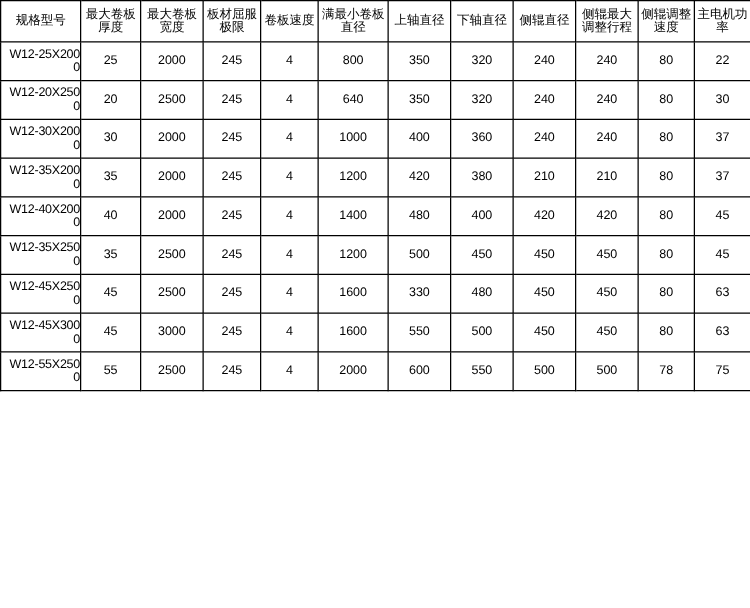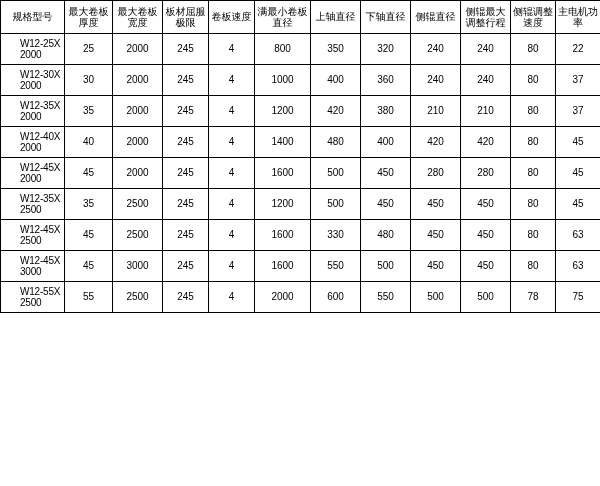--- a/index.html
+++ b/index.html
@@ -32,22 +32,22 @@
   }
   #spec-table thead th {
     font-weight: normal;
     height: 30px;
     padding: 1px 0;
   }
   #spec-table tbody td {
     height: 30px;
   }
   #spec-table tbody td.model {
-    text-align: left;
-    padding-left: 19px;
+    text-align: right;
+    padding-left: 3px;
     letter-spacing: -0.2px;
   }
   
   col.c0 { width: 64px; }
   col.c1 { width: 48px; }
   col.c2 { width: 50px; }
   col.c3 { width: 46px; }
   col.c4 { width: 46px; }
   col.c5 { width: 56px; }
   col.c6 { width: 50px; }
@@ -100,20 +100,34 @@
         <td>4</td>
         <td>800</td>
         <td>350</td>
         <td>320</td>
         <td>240</td>
         <td>240</td>
         <td>80</td>
         <td>22</td>
       </tr>
       <tr>
+        <td class="model">W12-20X2500</td>
+        <td>20</td>
+        <td>2500</td>
+        <td>245</td>
+        <td>4</td>
+        <td>640</td>
+        <td>350</td>
+        <td>320</td>
+        <td>240</td>
+        <td>240</td>
+        <td>80</td>
+        <td>30</td>
+      </tr>
+      <tr>
         <td class="model">W12-30X2000</td>
         <td>30</td>
         <td>2000</td>
         <td>245</td>
         <td>4</td>
         <td>1000</td>
         <td>400</td>
         <td>360</td>
         <td>240</td>
         <td>240</td>
@@ -142,34 +156,20 @@
         <td>4</td>
         <td>1400</td>
         <td>480</td>
         <td>400</td>
         <td>420</td>
         <td>420</td>
         <td>80</td>
         <td>45</td>
       </tr>
       <tr>
-        <td class="model">W12-45X2000</td>
-        <td>45</td>
-        <td>2000</td>
-        <td>245</td>
-        <td>4</td>
-        <td>1600</td>
-        <td>500</td>
-        <td>450</td>
-        <td>280</td>
-        <td>280</td>
-        <td>80</td>
-        <td>45</td>
-      </tr>
-      <tr>
         <td class="model">W12-35X2500</td>
         <td>35</td>
         <td>2500</td>
         <td>245</td>
         <td>4</td>
         <td>1200</td>
         <td>500</td>
         <td>450</td>
         <td>450</td>
         <td>450</td>

